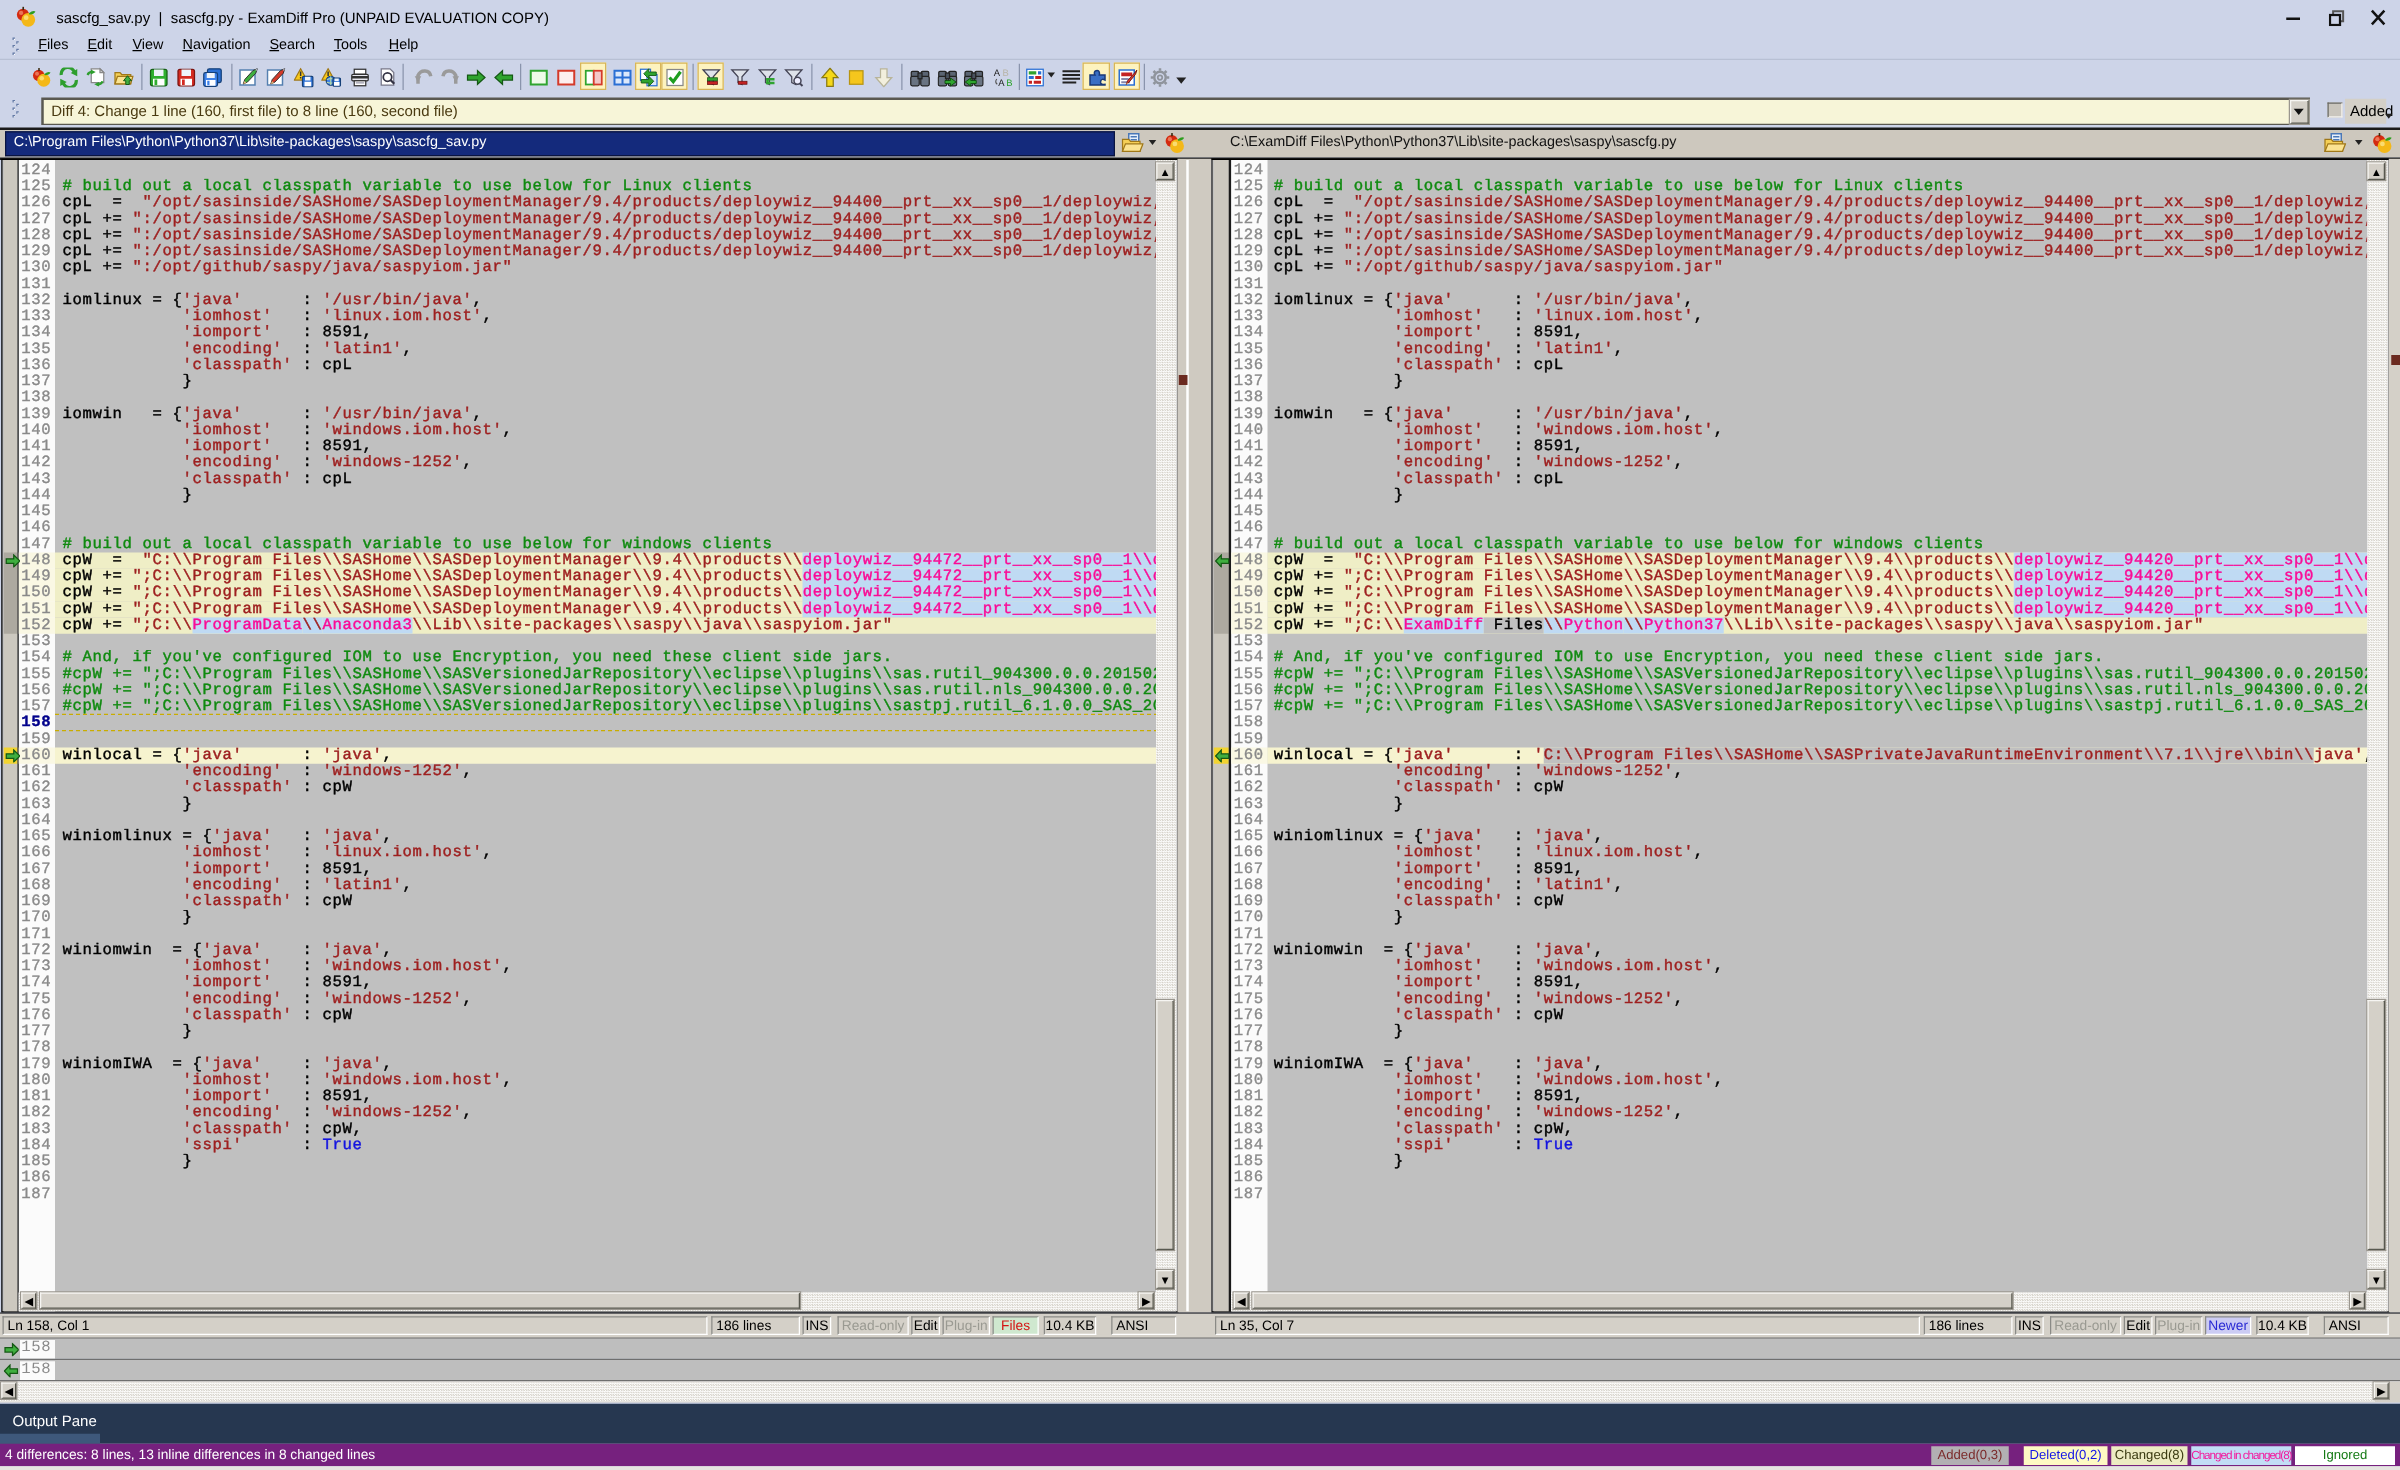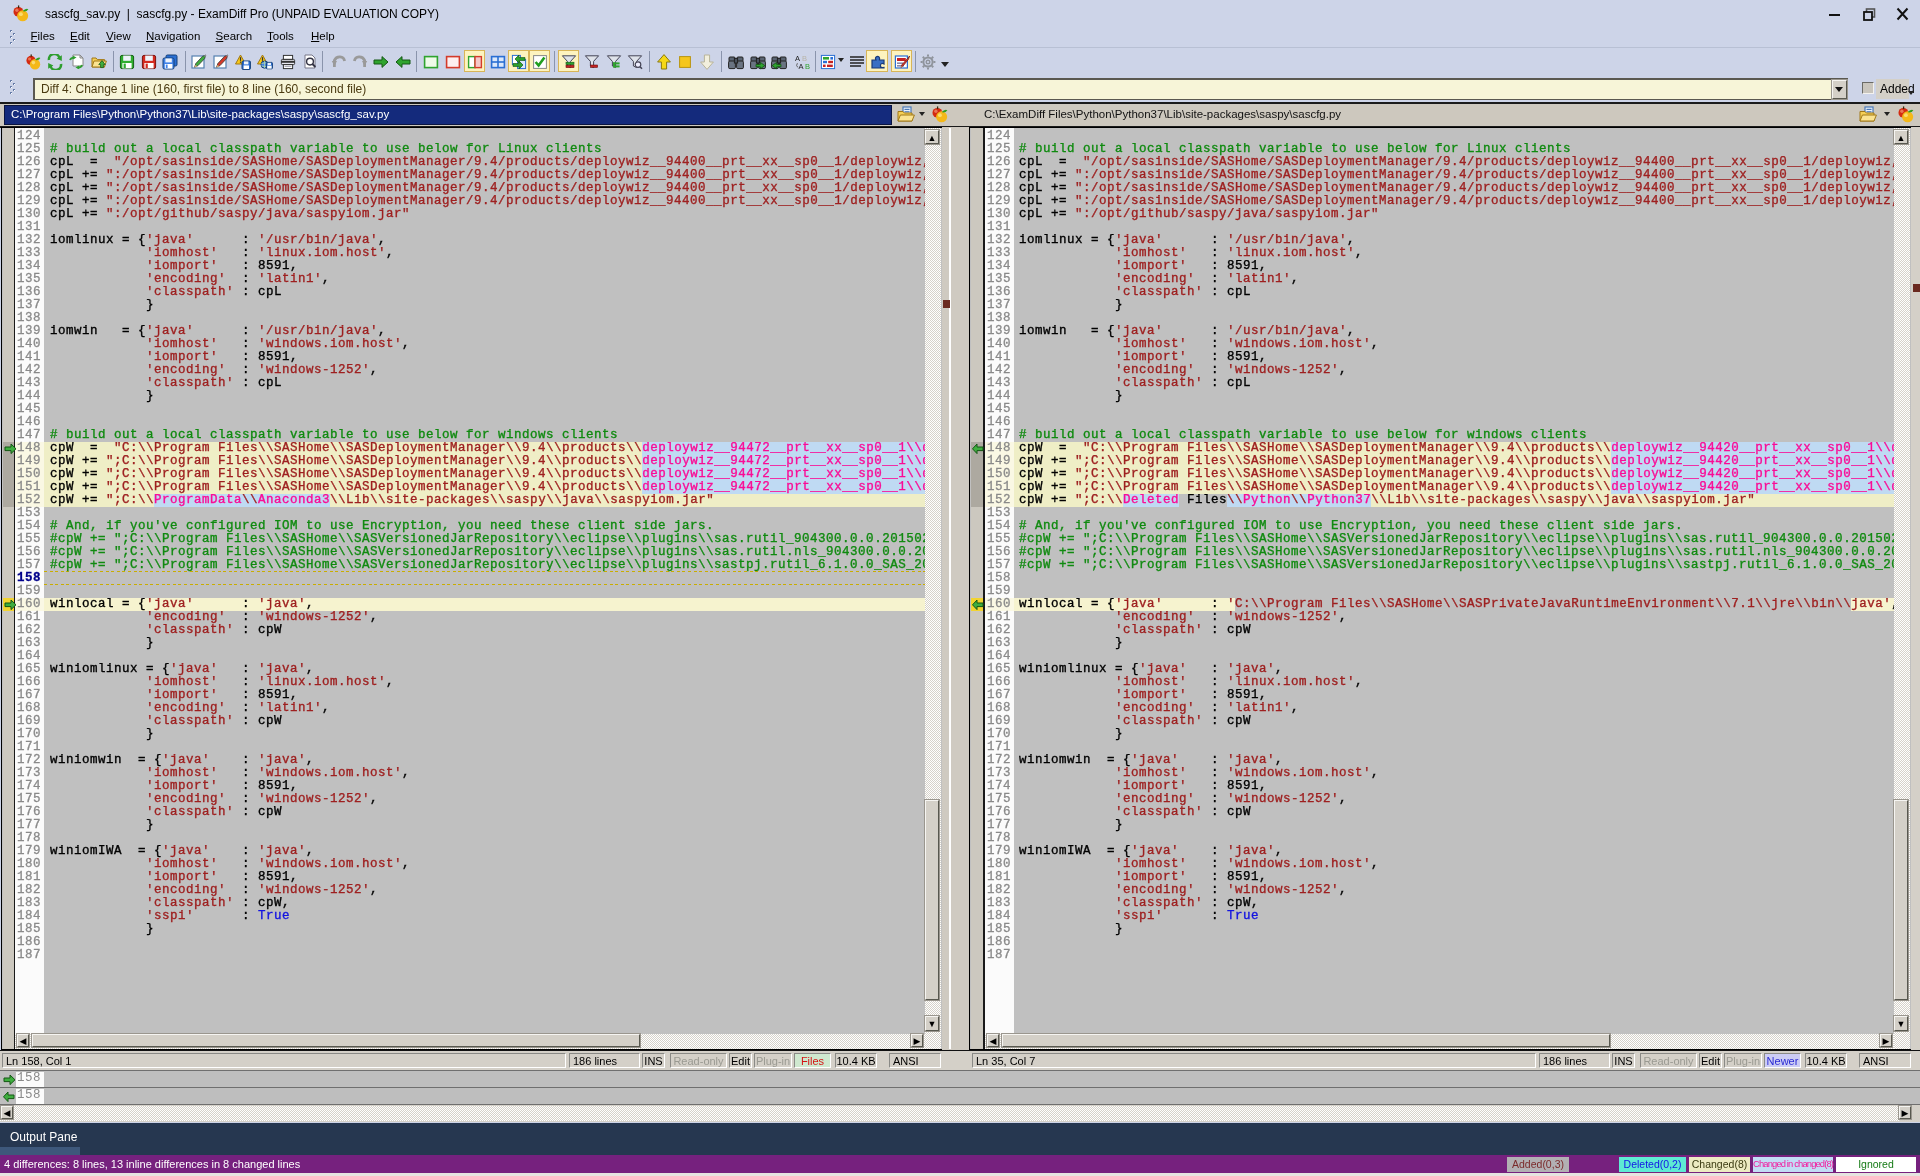--- a/index.html
+++ b/index.html
@@ -617,21 +617,21 @@
 <div class="code" style="left:1019px;top:338px;width:875px"><span class="k">            </span><span class="s">'iomhost'</span><span class="k">   </span><span class="k">: </span><span class="s">'windows.iom.host'</span><span class="k">,</span></div>
 <div class="code" style="left:1019px;top:351px;width:875px"><span class="k">            </span><span class="s">'iomport'</span><span class="k">   </span><span class="k">: </span><span class="k">8591</span><span class="k">,</span></div>
 <div class="code" style="left:1019px;top:364px;width:875px"><span class="k">            </span><span class="s">'encoding'</span><span class="k">  </span><span class="k">: </span><span class="s">'windows-1252'</span><span class="k">,</span></div>
 <div class="code" style="left:1019px;top:377px;width:875px"><span class="k">            </span><span class="s">'classpath'</span><span class="k"> </span><span class="k">: </span><span class="k">cpL</span></div>
 <div class="code" style="left:1019px;top:390px;width:875px"><span class="k">            }</span></div>
 <div class="code" style="left:1019px;top:429px;width:875px"><span class="c"># build out a local classpath variable to use below for windows clients</span></div>
 <div class="code" style="left:1019px;top:442px;width:875px"><span class="k">cpW</span><span class="k">  =  </span><span class="s">"C:\\Program Files\\SASHome\\SASDeploymentManager\\9.4\\products\\</span><span class="m">deploywiz__94420__prt__xx__sp0__1\\deploywiz\\sas.svc.connection.jar"</span></div>
 <div class="code" style="left:1019px;top:455px;width:875px"><span class="k">cpW</span><span class="k"> += </span><span class="s">";C:\\Program Files\\SASHome\\SASDeploymentManager\\9.4\\products\\</span><span class="m">deploywiz__94420__prt__xx__sp0__1\\deploywiz\\sas.svc.connection.jar"</span></div>
 <div class="code" style="left:1019px;top:468px;width:875px"><span class="k">cpW</span><span class="k"> += </span><span class="s">";C:\\Program Files\\SASHome\\SASDeploymentManager\\9.4\\products\\</span><span class="m">deploywiz__94420__prt__xx__sp0__1\\deploywiz\\sas.svc.connection.jar"</span></div>
 <div class="code" style="left:1019px;top:481px;width:875px"><span class="k">cpW</span><span class="k"> += </span><span class="s">";C:\\Program Files\\SASHome\\SASDeploymentManager\\9.4\\products\\</span><span class="m">deploywiz__94420__prt__xx__sp0__1\\deploywiz\\sas.svc.connection.jar"</span></div>
-<div class="code" style="left:1019px;top:494px;width:875px"><span class="k">cpW</span><span class="k"> += </span><span class="s">";C:\\</span><span class="m">Deleted</span><span class="gx"> Files</span><span class="mb">\\</span><span class="m">Python</span><span class="mb">\\</span><span class="m">Python37</span><span class="s">\\Lib\\site-packages\\saspy\\java\\saspyiom.jar"</span></div>
+<div class="code" style="left:1019px;top:494px;width:875px"><span class="k">cpW</span><span class="k"> += </span><span class="s">";C:\\</span><span class="m">ExamDiff</span><span class="gx"> Files</span><span class="mb">\\</span><span class="m">Python</span><span class="mb">\\</span><span class="m">Python37</span><span class="s">\\Lib\\site-packages\\saspy\\java\\saspyiom.jar"</span></div>
 <div class="code" style="left:1019px;top:520px;width:875px"><span class="c"># And, if you've configured IOM to use Encryption, you need these client side jars.</span></div>
 <div class="code" style="left:1019px;top:533px;width:875px"><span class="c">#cpW += ";C:\\Program Files\\SASHome\\SASVersionedJarRepository\\eclipse\\plugins\\sas.rutil_904300.0.0.20150204190000_v940m3\\sas.rutil.jar"</span></div>
 <div class="code" style="left:1019px;top:546px;width:875px"><span class="c">#cpW += ";C:\\Program Files\\SASHome\\SASVersionedJarRepository\\eclipse\\plugins\\sas.rutil.nls_904300.0.0.20150204190000_v940m3\\sas.rutil.nls.jar"</span></div>
 <div class="code" style="left:1019px;top:559px;width:875px"><span class="c">#cpW += ";C:\\Program Files\\SASHome\\SASVersionedJarRepository\\eclipse\\plugins\\sastpj.rutil_6.1.0.0_SAS_20121211183517\\sastpj.rutil.jar"</span></div>
 <div class="code" style="left:1019px;top:598px;width:875px"><span class="k">winlocal = {</span><span class="s">'java'</span><span class="k">      </span><span class="k">: </span><span class="s">'</span><span class="sg">C:\\Program Files\\SASHome\\SASPrivateJavaRuntimeEnvironment\\7.1\\jre\\bin\\</span><span class="s">java'</span><span class="k">,</span></div>
 <div class="code" style="left:1019px;top:611px;width:875px"><span class="k">            </span><span class="s">'encoding'</span><span class="k">  </span><span class="k">: </span><span class="s">'windows-1252'</span><span class="k">,</span></div>
 <div class="code" style="left:1019px;top:624px;width:875px"><span class="k">            </span><span class="s">'classpath'</span><span class="k"> </span><span class="k">: </span><span class="k">cpW</span></div>
 <div class="code" style="left:1019px;top:637px;width:875px"><span class="k">            }</span></div>
 <div class="code" style="left:1019px;top:663px;width:875px"><span class="k">winiomlinux = {</span><span class="s">'java'</span><span class="k">   </span><span class="k">: </span><span class="s">'java'</span><span class="k">,</span></div>
 <div class="code" style="left:1019px;top:676px;width:875px"><span class="k">            </span><span class="s">'iomhost'</span><span class="k">   </span><span class="k">: </span><span class="s">'linux.iom.host'</span><span class="k">,</span></div>
@@ -756,17 +756,17 @@
     <div class="ctr" style="font-size:9px;line-height:13px">◀</div>
   </div>
 <div class="abs btn3d" style="left:1899px;top:1106px;width:12px;height:13px">
     <div class="ctr" style="font-size:9px;line-height:13px">▶</div>
   </div>
 <div class="abs" style="left:0px;top:1123px;width:1920px;height:32px;background:#263750"></div>
 <div class="abs" style="left:10px;top:1130px;font:12px 'Liberation Sans',sans-serif;color:#fff">Output Pane</div>
 <div class="abs" style="left:0px;top:1147px;width:80px;height:8px;background:#3e587b"></div>
 <div class="abs" style="left:0px;top:1155px;width:1920px;height:18px;background:#76217e"></div>
 <div class="abs" style="left:4px;top:1158px;font:11px 'Liberation Sans',sans-serif;color:#fff">4 differences: 8 lines, 13 inline differences in 8 changed lines</div>
-<div class="abs" style="left:1507px;top:1157px;width:62px;height:14.5px;background:#b2b0b3;text-align:center;font:10.5px/14.5px 'Liberation Sans',sans-serif;color:#7b2b2b;white-space:nowrap;">Added(0,3)</div>
-<div class="abs" style="left:1619px;top:1157px;width:67px;height:14.5px;background:#5eead4;text-align:center;font:10.5px/14.5px 'Liberation Sans',sans-serif;color:#1414e6;white-space:nowrap;">Deleted(0,2)</div>
+<div class="abs" style="left:1545px;top:1157px;width:62px;height:14.5px;background:#b2b0b3;text-align:center;font:10.5px/14.5px 'Liberation Sans',sans-serif;color:#7b2b2b;white-space:nowrap;">Added(0,3)</div>
+<div class="abs" style="left:1619px;top:1157px;width:67px;height:14.5px;background:#fef9c3;text-align:center;font:10.5px/14.5px 'Liberation Sans',sans-serif;color:#1414e6;white-space:nowrap;">Deleted(0,2)</div>
 <div class="abs" style="left:1689px;top:1157px;width:61px;height:14.5px;background:#edebc2;text-align:center;font:10.5px/14.5px 'Liberation Sans',sans-serif;color:#3a3a10;white-space:nowrap;">Changed(8)</div>
 <div class="abs" style="left:1753px;top:1157px;width:80px;height:14.5px;background:#c2ddf5;text-align:center;font:9.4px/14.5px 'Liberation Sans',sans-serif;color:#f3199d;white-space:nowrap;letter-spacing:-0.85px;">Changed in changed(8)</div>
 <div class="abs" style="left:1836px;top:1157px;width:80px;height:14.5px;background:#ffffff;text-align:center;font:10.5px/14.5px 'Liberation Sans',sans-serif;color:#157a15;white-space:nowrap;">Ignored</div>
 <div class="abs" style="left:0px;top:1173px;width:1920px;height:3px;background:#e6e4e0"></div>
 </body></html>

